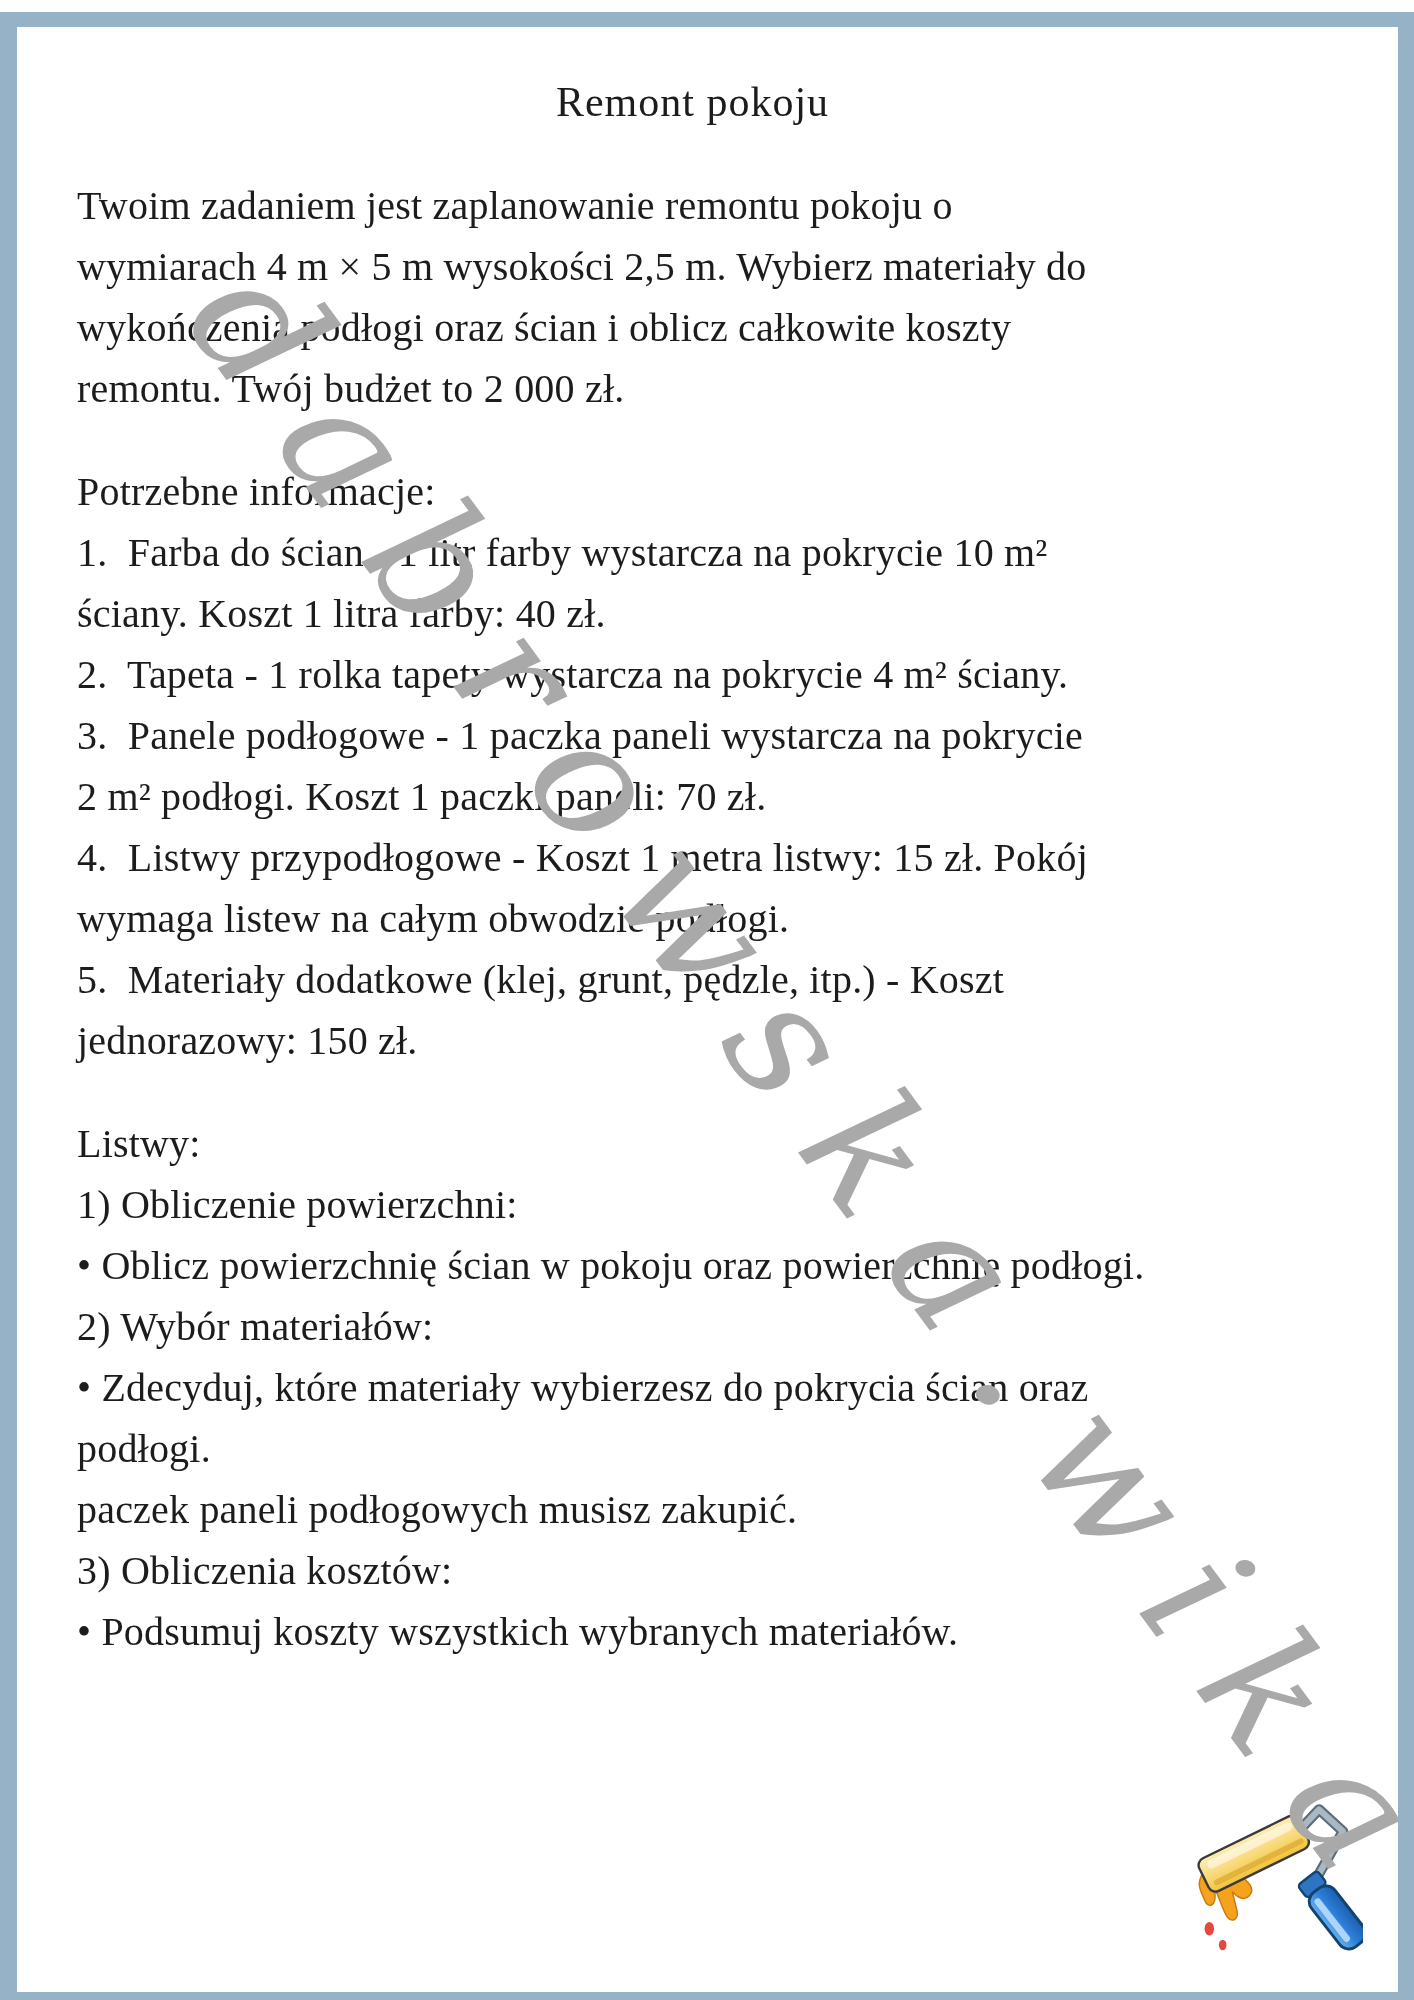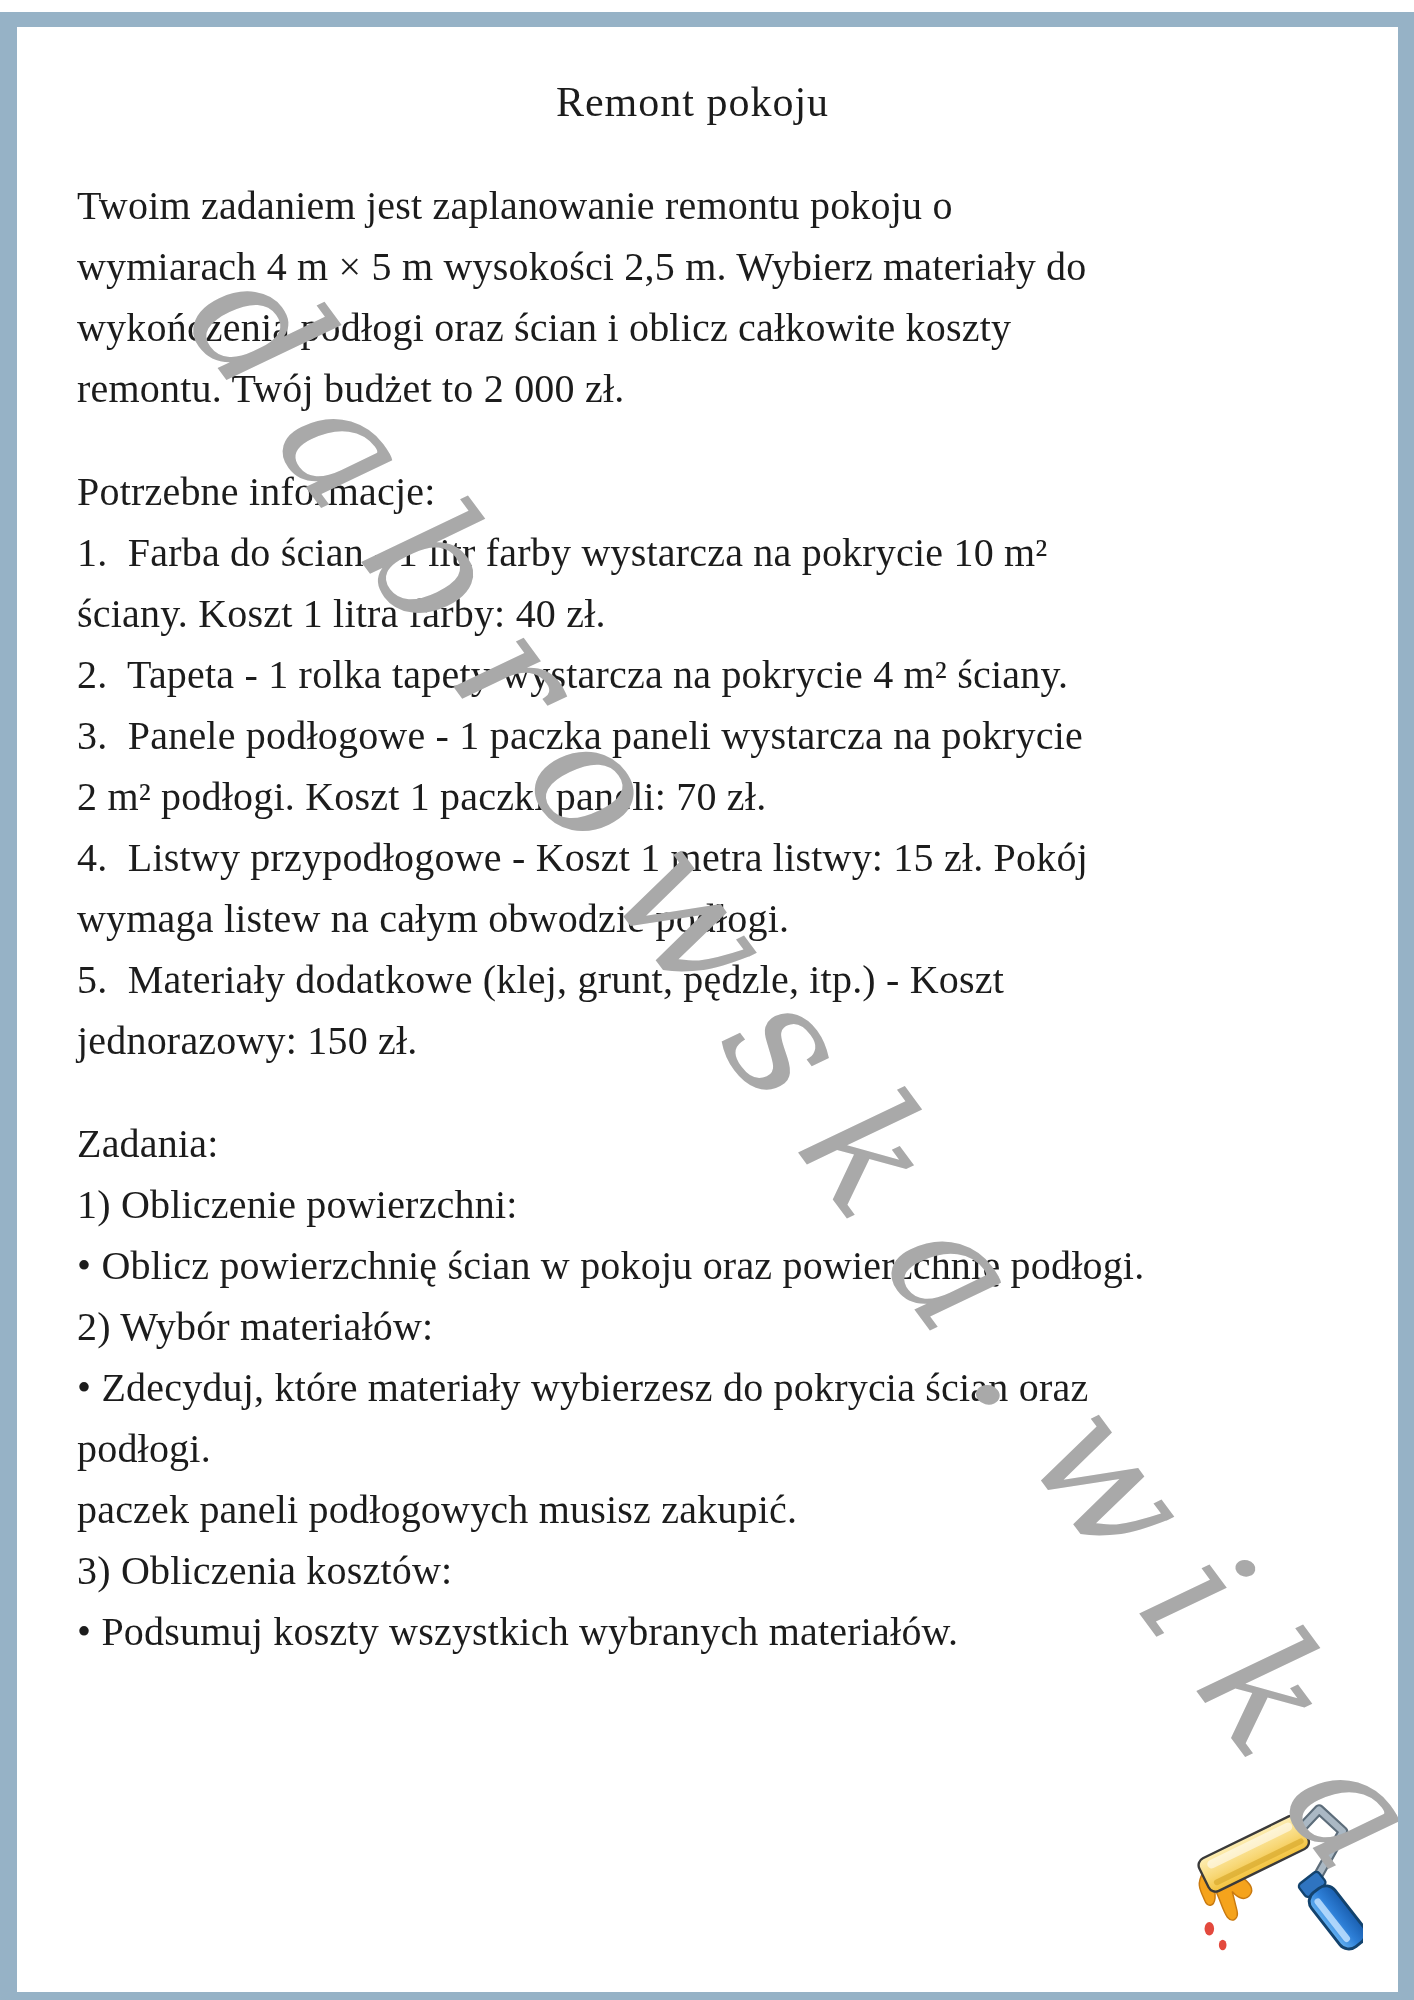--- a/index.html
+++ b/index.html
@@ -69,21 +69,21 @@
         <div class="line gap-before">Potrzebne informacje:</div>
         <div class="line">1.  Farba do ścian - 1 litr farby wystarcza na pokrycie 10 m²</div>
         <div class="line">ściany. Koszt 1 litra farby: 40 zł.</div>
         <div class="line">2.  Tapeta - 1 rolka tapety wystarcza na pokrycie 4 m² ściany.</div>
         <div class="line">3.  Panele podłogowe - 1 paczka paneli wystarcza na pokrycie</div>
         <div class="line">2 m² podłogi. Koszt 1 paczki paneli: 70 zł.</div>
         <div class="line">4.  Listwy przypodłogowe - Koszt 1 metra listwy: 15 zł. Pokój</div>
         <div class="line">wymaga listew na całym obwodzie podłogi.</div>
         <div class="line">5.  Materiały dodatkowe (klej, grunt, pędzle, itp.) - Koszt</div>
         <div class="line">jednorazowy: 150 zł.</div>
-        <div class="line gap-before">Zadania:</div>
+        <div class="line gap-before">Listwy:</div>
         <div class="line">1) Obliczenie powierzchni:</div>
         <div class="line">• Oblicz powierzchnię ścian w pokoju oraz powierzchnię podłogi.</div>
         <div class="line">2) Wybór materiałów:</div>
         <div class="line">• Zdecyduj, które materiały wybierzesz do pokrycia ścian oraz</div>
         <div class="line">podłogi.</div>
         <div class="line">paczek paneli podłogowych musisz zakupić.</div>
         <div class="line">3) Obliczenia kosztów:</div>
         <div class="line">• Podsumuj koszty wszystkich wybranych materiałów.</div>
       </div>
   </div>

